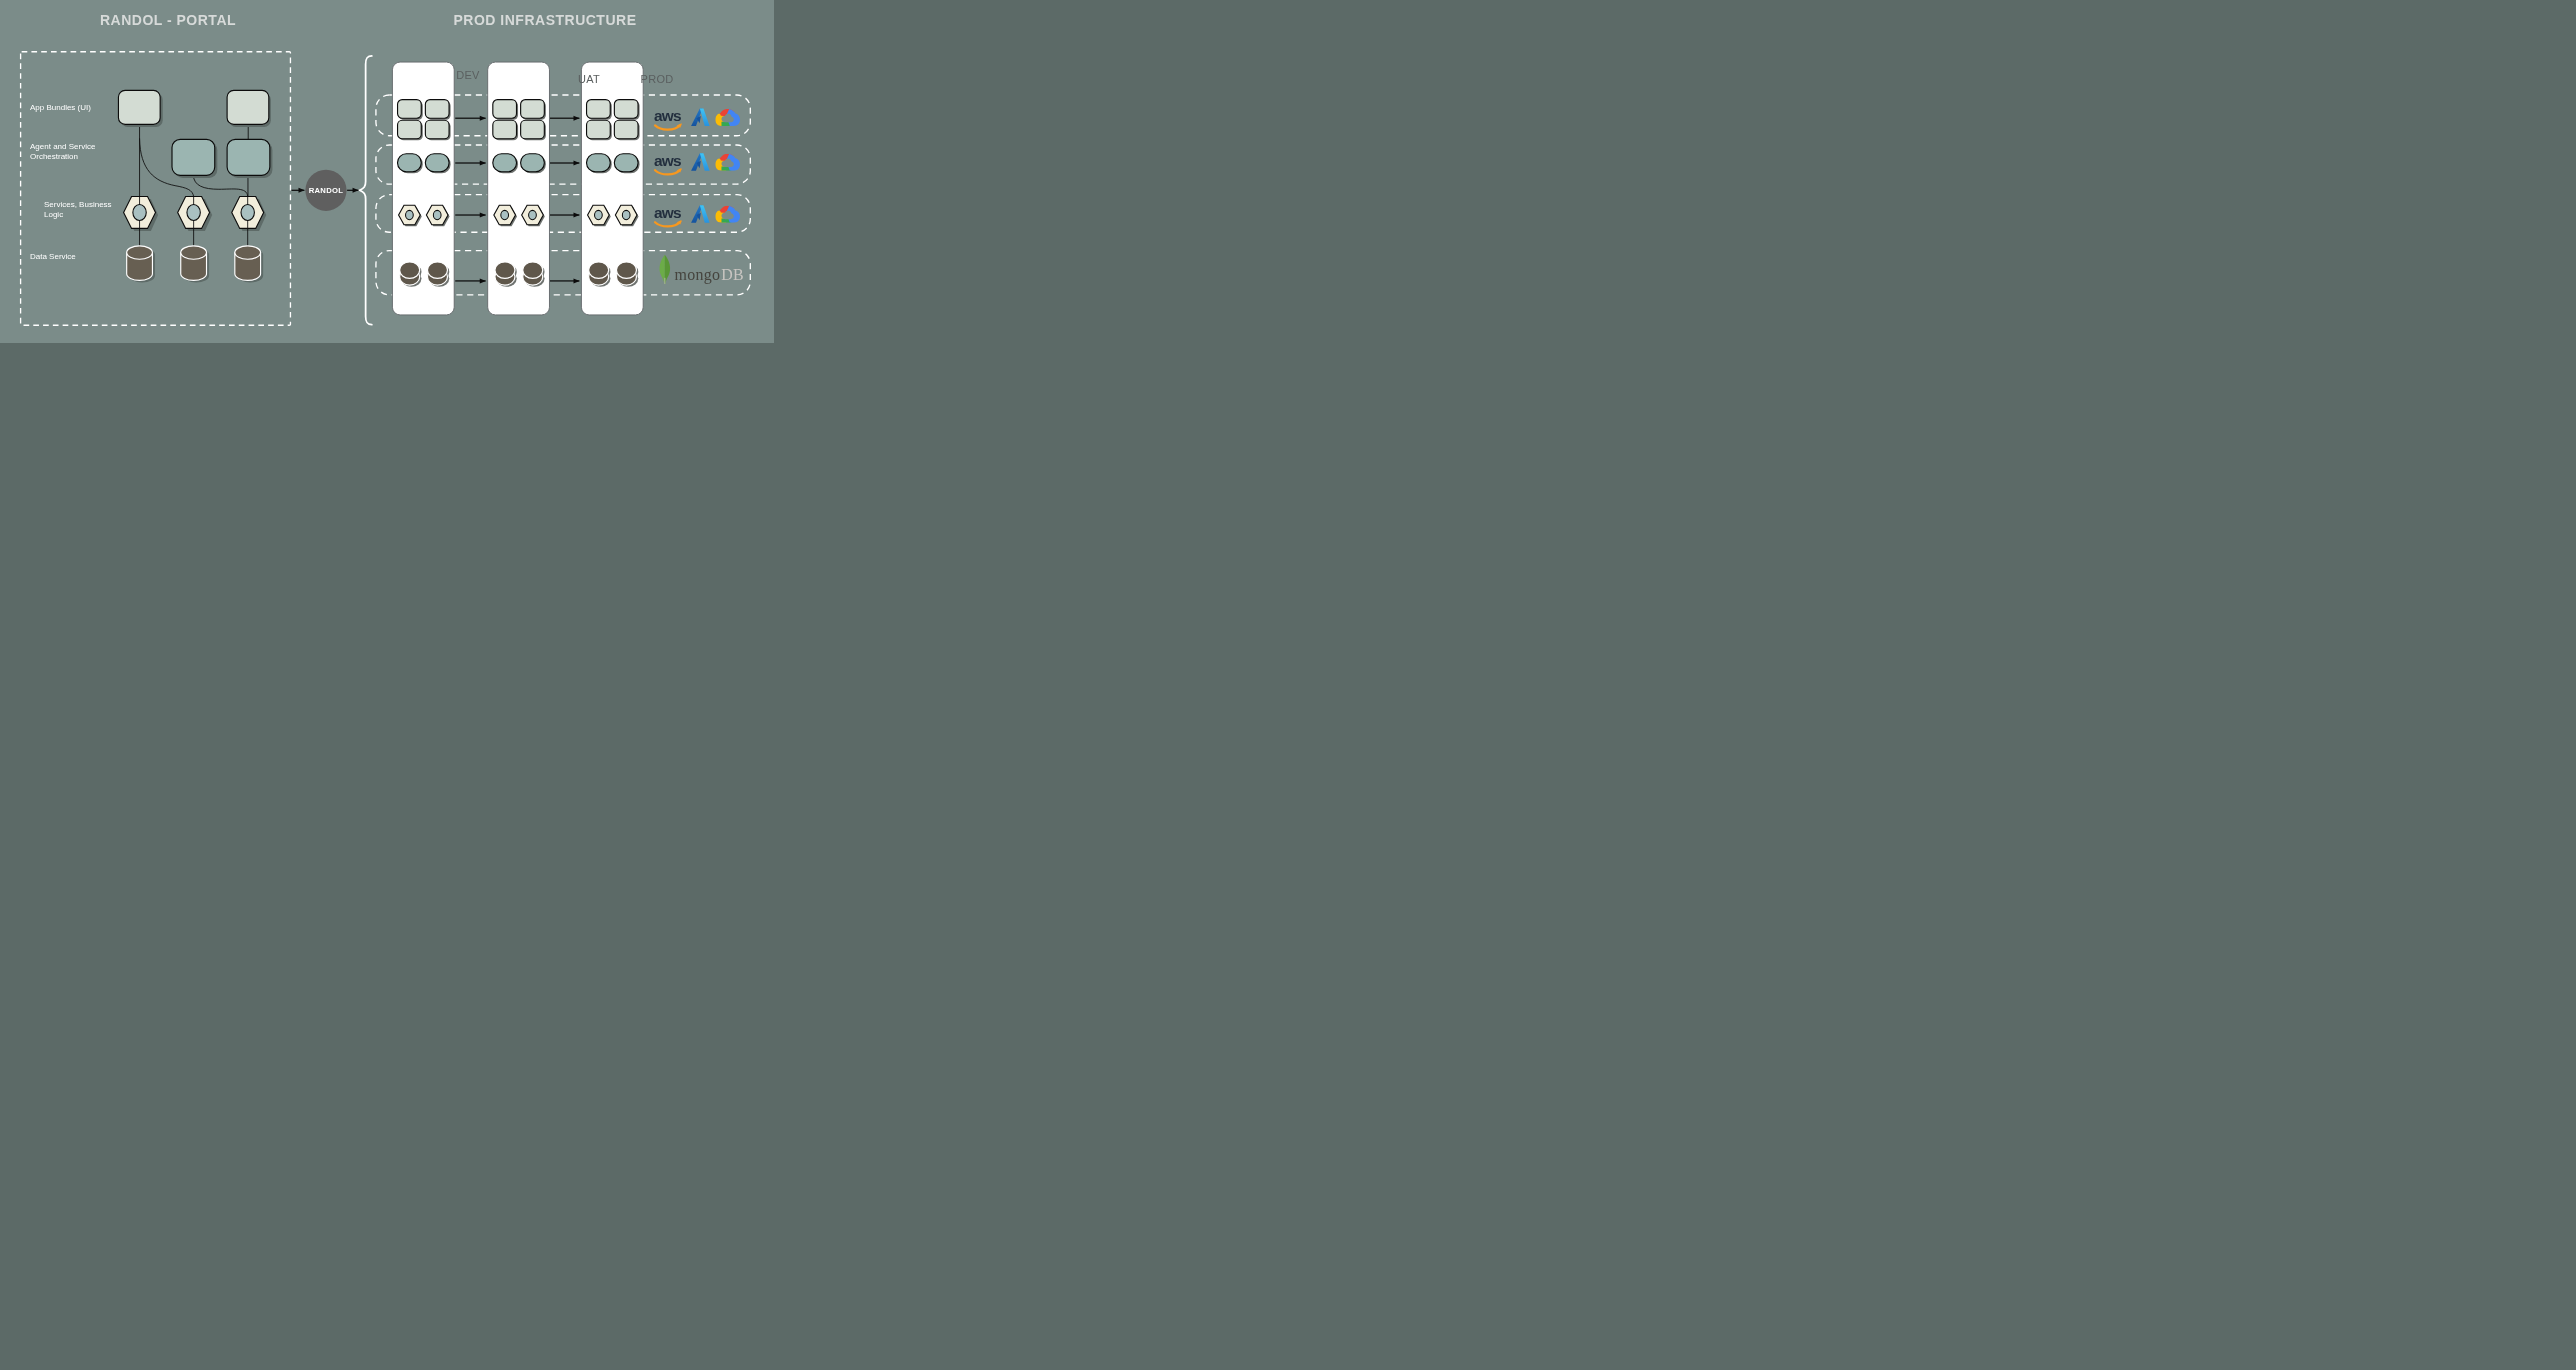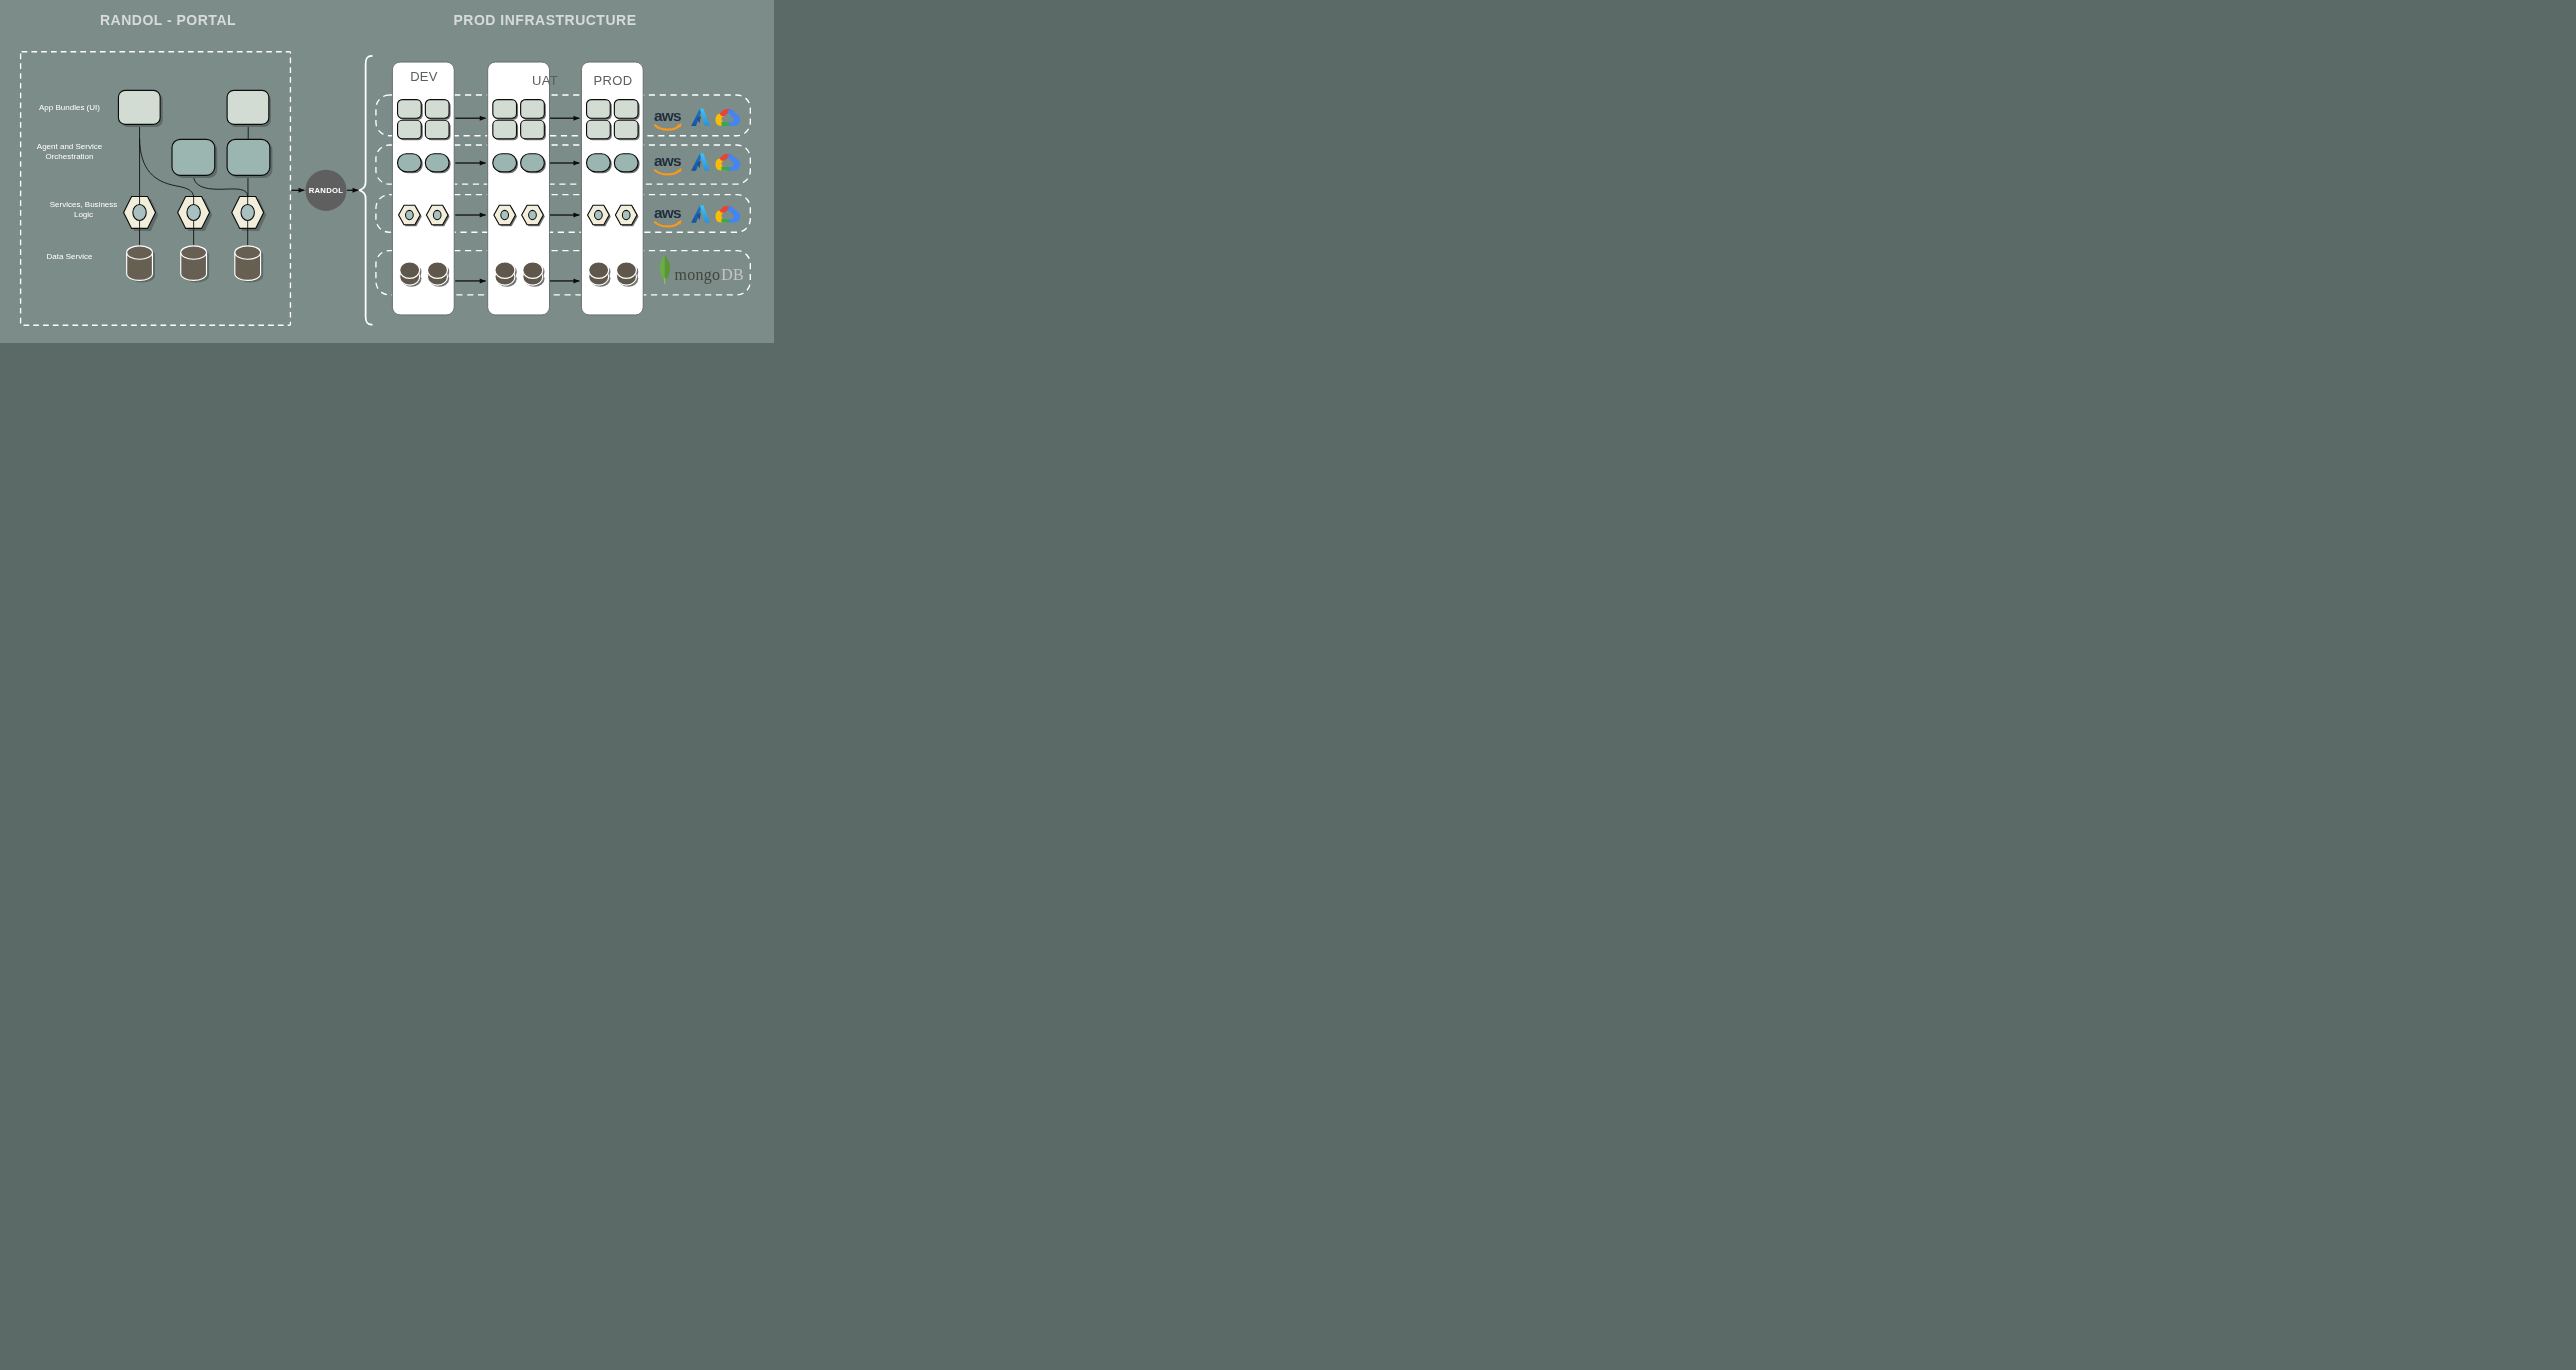--- a/index.html
+++ b/index.html
@@ -5,26 +5,26 @@
   html,body{margin:0;padding:0;background:#5c6a67;}
   .canvas{
     position:relative;width:774px;height:343px;background:#7B8C89;
     font-family:"Liberation Sans",sans-serif;overflow:hidden;
   }
   .title{
     position:absolute;top:12px;transform:translateX(-50%);
     font-weight:bold;font-size:14px;color:#D7DAD9;letter-spacing:0.5px;white-space:nowrap;
   }
   .layer-label{
-    position:absolute;width:79px;text-align:center;color:#FFFFFF;
+    position:absolute;width:79px;text-align:left;color:#FFFFFF;
     font-size:8px;line-height:10px;
   }
   .env-label{
     position:absolute;width:62px;text-align:center;color:#5A5F5F;
-    font-size:13px;letter-spacing:0.3px;
+    font-size:11px;letter-spacing:0.3px;margin-left:44px;
   }
   .deploy-label{
     position:absolute;transform:translate(-50%,-50%);color:#FFFFFF;
     font-weight:bold;font-size:7.7px;letter-spacing:0.3px;
   }
   svg{position:absolute;left:0;top:0;}
   .conn{stroke:#101010;stroke-width:1.7;fill:none;}
   .arrow{stroke:#0B0B0B;stroke-width:2.4;fill:none;}
   .node-stroke{stroke:#0C0C0C;stroke-width:2.2;}
   .shadowL{fill:#5E6B68;}

